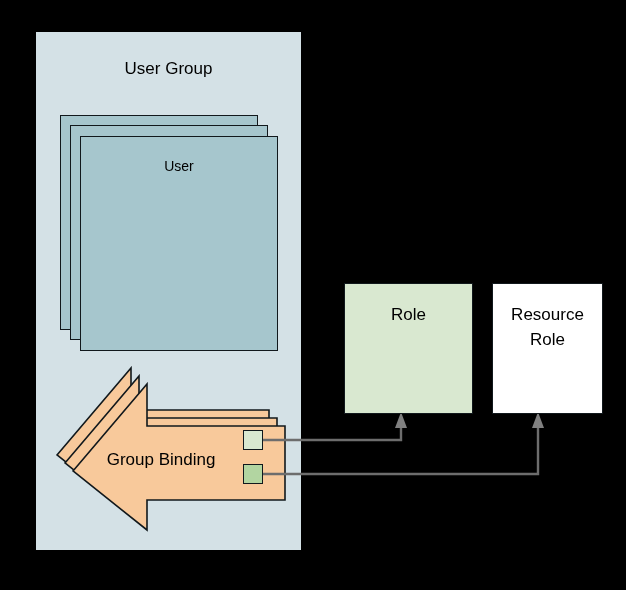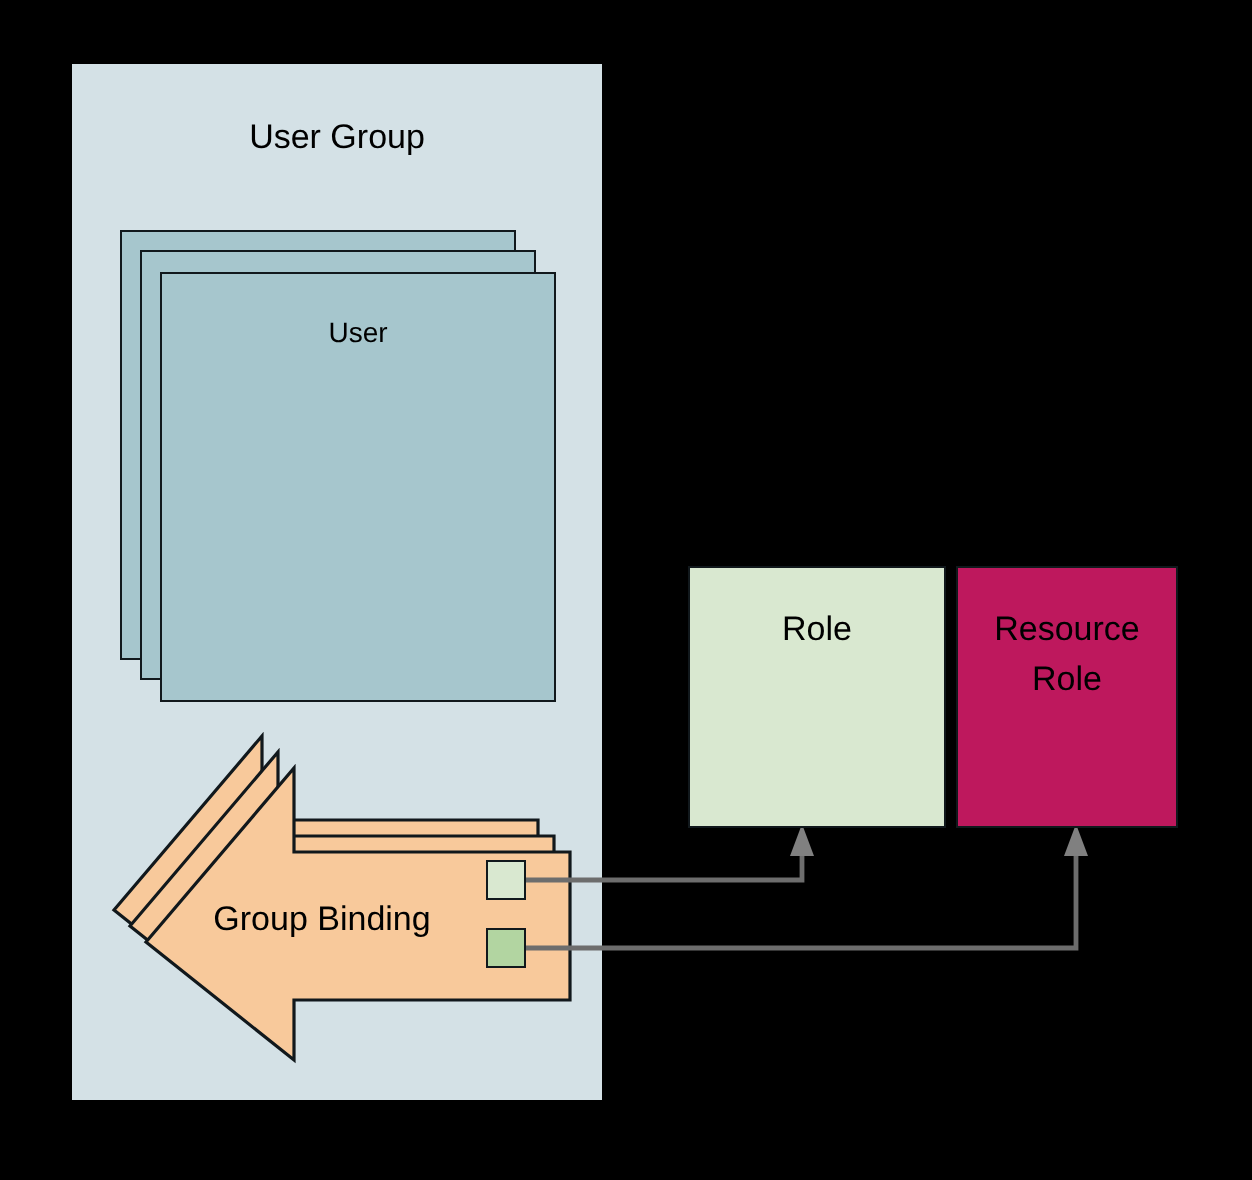--- a/index.html
+++ b/index.html
@@ -97,25 +97,25 @@
     line-height: 25px;
   }
   #role-box {
     left: 344px;
     top: 283px;
     width: 129px;
     height: 131px;
     background: #d9e8d0;
   }
   #resource-group-box {
-    left: 478px;
+    left: 492px;
     top: 283px;
     width: 111px;
     height: 131px;
-    background: #be185d;
+    background: #ffffff;
   }
 
   
   #connector-layer {
     left: 0;
     top: 0;
     width: 626px;
     height: 590px;
     pointer-events: none;
   }

